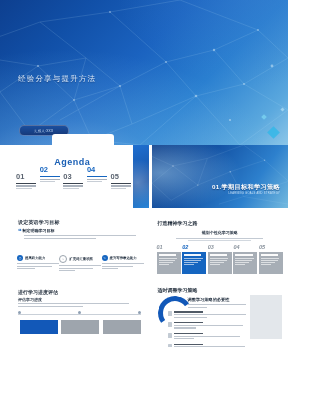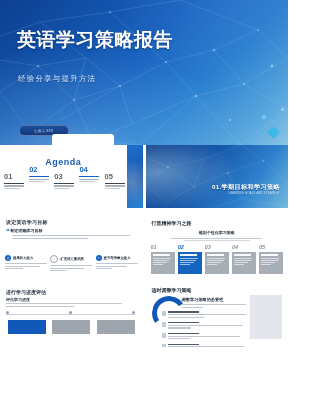--- a/index.html
+++ b/index.html
@@ -23,21 +23,21 @@
      background:linear-gradient(180deg,#1b4f9e,#16397a);border:.5px solid rgba(255,255,255,.28);
      color:#cfe2f7;font-size:3.2px;display:flex;align-items:center;justify-content:center;
      letter-spacing:.3px;overflow:hidden;}
   .diamond{position:absolute;width:9px;height:9px;background:#35b7e8;
      transform:rotate(45deg);opacity:.85;}
   .diamond.d1{right:10px;bottom:8px;}
   .diamond.d2{right:22px;bottom:26px;width:4px;height:4px;background:#7fd8f4;opacity:.7;}
   .diamond.d3{right:4px;bottom:34px;width:3px;height:3px;background:#bfe9fa;opacity:.6;}
   .hero-card{position:absolute;left:52px;bottom:-5px;width:62px;height:16px;
      background:#fff;border-radius:3px 3px 0 0;}
-  .row{display:flex;gap:3px;padding:0 0 3px 0;}
+  .row{display:flex;gap:3px;padding:0 0 3px 12px;}
   .slide{position:relative;background:#fff;overflow:hidden;}
   .slide.w{width:142.5px;height:63px;}
   .slide.wt{width:142.5px;height:65px;}
 
   
   .ag{border:none;}
   .ag-title{position:absolute;left:0;right:16px;top:12px;text-align:center;color:#1a5fb4;
      font-size:9px;font-weight:bold;letter-spacing:.5px;}
   .ag-strip{position:absolute;right:0;top:0;width:16px;height:100%;
      background:linear-gradient(160deg,#1f6fd0,#1551a4 60%,#2a86d8);overflow:hidden;}
@@ -155,21 +155,20 @@
           <circle cx="258" cy="30" r="0.9"></circle>
         <circle cx="110" cy="12" r="0.9"></circle>
           <circle cx="74" cy="100" r="1"></circle>
         <circle cx="272" cy="66" r="1.4"></circle>
           <circle cx="230" cy="120" r="1.1"></circle>
       </g>
     </svg>
     <div class="diamond d1"></div>
     <div class="diamond d2"></div>
     <div class="diamond d3"></div>
-    <div class="hero-title">英语学习策略报告</div>
     <div class="hero-sub">经验分享与提升方法</div>
     <div class="hero-btn">汇报人:XXX</div>
     <div class="hero-card"></div>
   </div>
 
   <div class="row">
     <div class="slide w ag">
       <div class="ag-title">Agenda</div>
       <div class="ag-strip"></div>
       <div class="ag-items">

